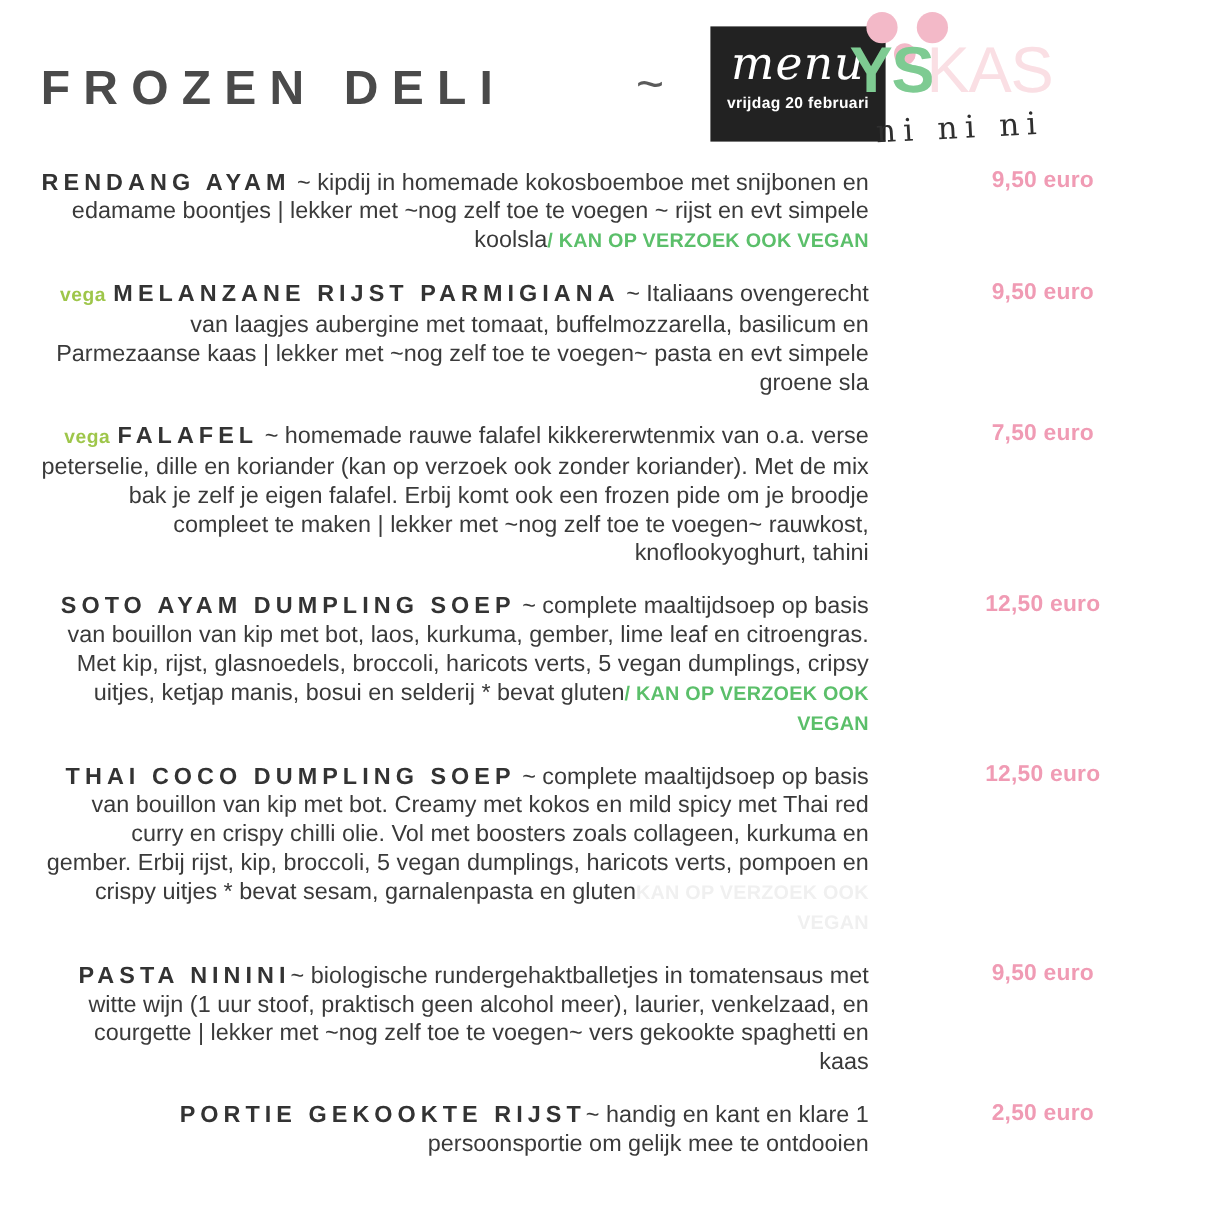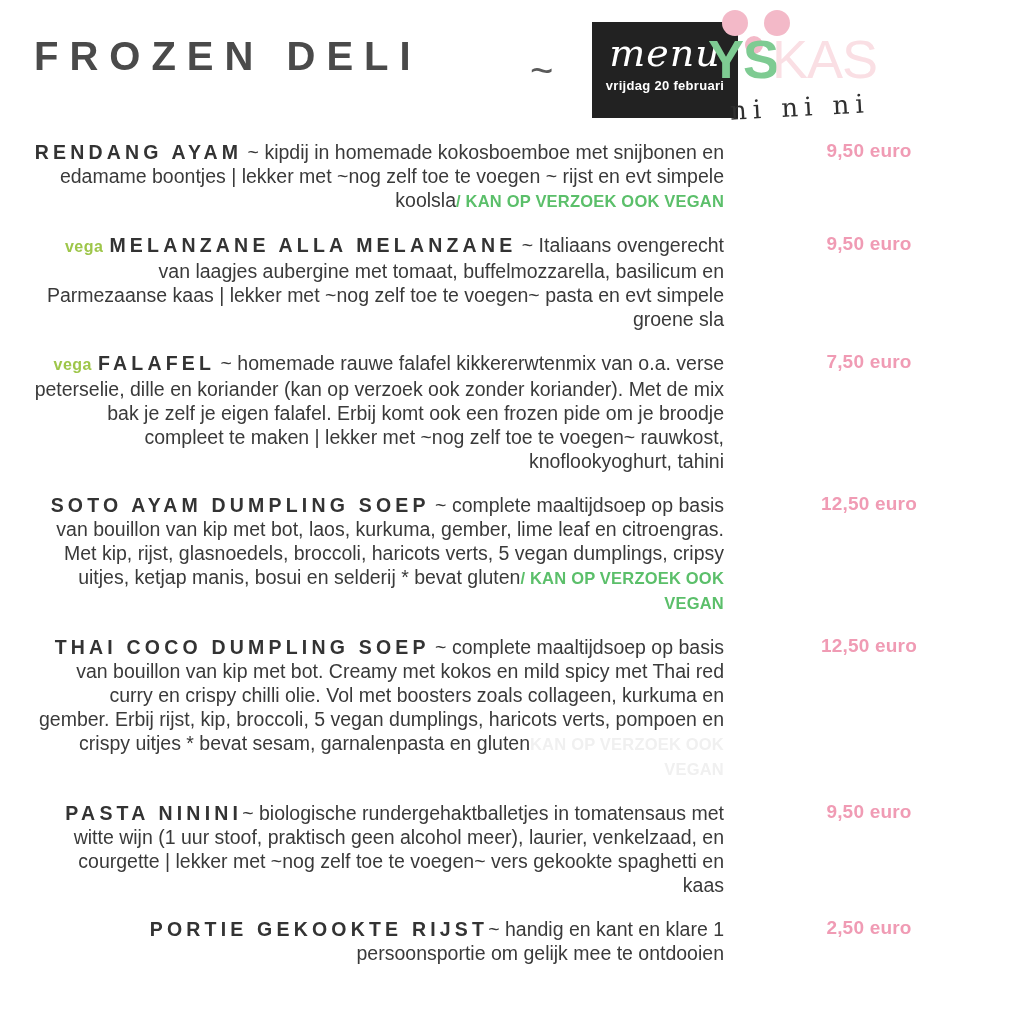--- a/index.html
+++ b/index.html
@@ -17,21 +17,21 @@
   }
 
   
   .header {
     position: relative;
     height: 140px;
   }
   .brand-title {
     position: absolute;
     left: 34px;
-    top: 34px;
+    top: 52px;
     font-size: 40px;
     letter-spacing: 11px;
     font-weight: bold;
     color: #4a4a4a;
     white-space: nowrap;
   }
   .tilde-big {
     position: absolute;
     left: 530px;
     top: 48px;
@@ -191,21 +191,21 @@
     <div class="logo-sub">ni ni ni</div>
   </div>
 </div>
 
 <div class="menu" id="menu-list">
     <div class="item">
       <p><span class="dish">RENDANG  AYAM</span><span class="desc"> ~ kipdij in homemade kokosboemboe met snijbonen en edamame boontjes | lekker met ~nog zelf toe te voegen ~ rijst en evt simpele koolsla</span><span class="vegan-note">/ KAN OP VERZOEK OOK VEGAN</span></p>
       <div class="price">9,50 euro</div>
     </div>
     <div class="item">
-      <p><span class="vega">vega</span><span class="dish">MELANZANE  ALLA  MELANZANE</span><span class="desc"> ~ Italiaans ovengerecht van laagjes aubergine met tomaat, buffelmozzarella, basilicum en Parmezaanse kaas | lekker met ~nog zelf toe te voegen~ pasta en evt simpele groene sla</span></p>
+      <p><span class="vega">vega</span><span class="dish">MELANZANE  RIJST  PARMIGIANA</span><span class="desc"> ~ Italiaans ovengerecht van laagjes aubergine met tomaat, buffelmozzarella, basilicum en Parmezaanse kaas | lekker met ~nog zelf toe te voegen~ pasta en evt simpele groene sla</span></p>
       <div class="price">9,50 euro</div>
     </div>
     <div class="item">
       <p><span class="vega">vega</span><span class="dish">FALAFEL</span><span class="desc"> ~ homemade rauwe falafel kikkererwtenmix van o.a. verse peterselie, dille en koriander (kan op verzoek ook zonder koriander). Met de mix bak je zelf je eigen falafel. Erbij komt ook een frozen pide om je broodje compleet te maken | lekker met ~nog zelf toe te voegen~ rauwkost, knoflookyoghurt, tahini</span></p>
       <div class="price">7,50 euro</div>
     </div>
     <div class="item">
       <p><span class="dish">SOTO  AYAM  DUMPLING  SOEP</span><span class="desc"> ~ complete maaltijdsoep op basis van bouillon van kip met bot, laos, kurkuma, gember, lime leaf en citroengras. Met kip, rijst, glasnoedels, broccoli, haricots verts, 5 vegan dumplings, cripsy uitjes, ketjap manis, bosui en selderij * bevat gluten</span><span class="vegan-note">/ KAN OP VERZOEK OOK VEGAN</span></p>
       <div class="price">12,50 euro</div>
     </div>

